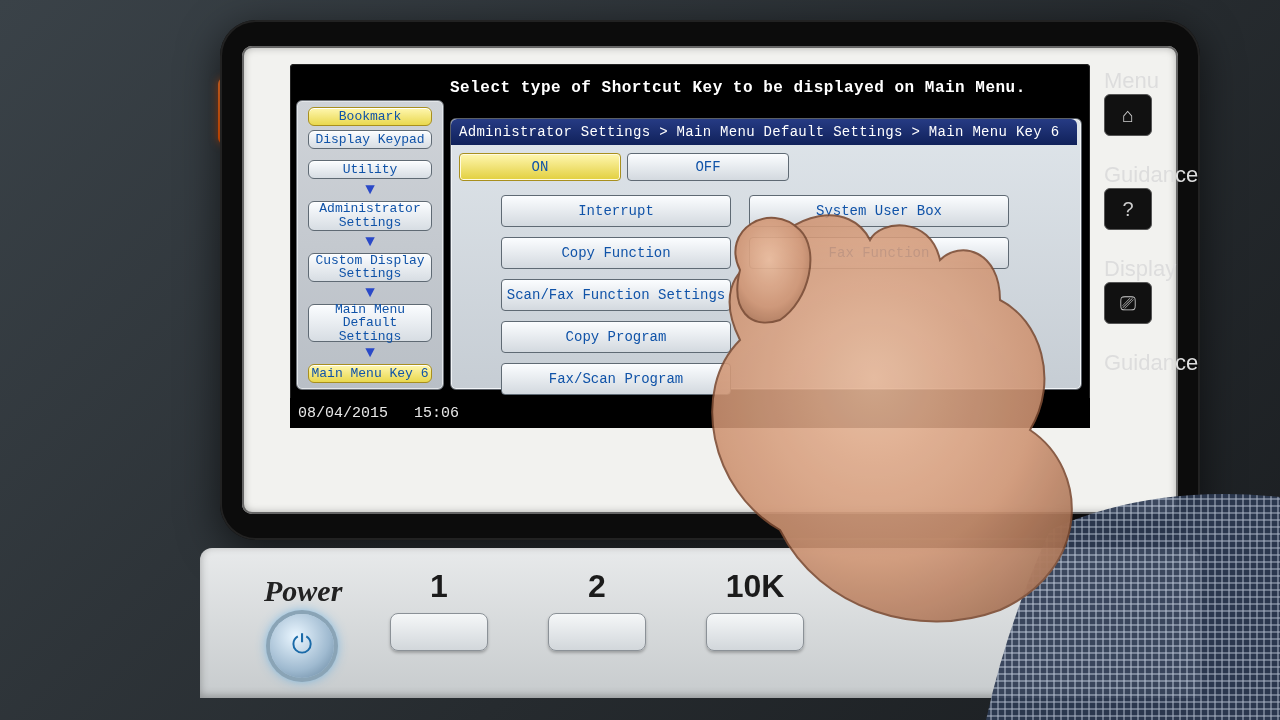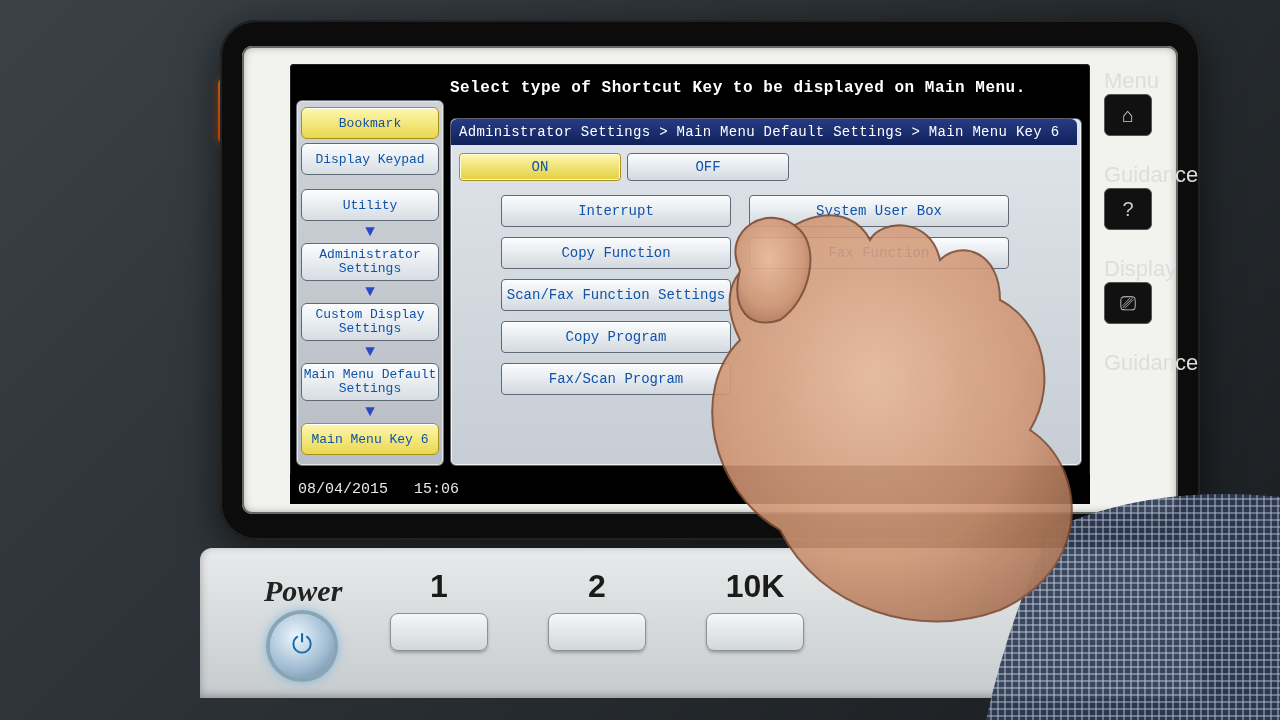--- a/index.html
+++ b/index.html
@@ -2,29 +2,29 @@
 <html><head>
 <meta charset="utf-8">
 <style>
   html,body{margin:0;padding:0;width:1280px;height:720px;overflow:hidden;background:#2a2f33;font-family:"Courier New",monospace}
   .scene{position:relative;width:1280px;height:720px;background:linear-gradient(135deg,#3a4248 0%,#262b2f 60%,#1a1d20 100%)}
   
   .tablet{position:absolute;left:220px;top:20px;width:980px;height:520px;background:#0c0c0c;border-radius:36px;box-shadow:0 10px 40px rgba(0,0,0,.6),inset 0 0 0 2px #222}
   .bezel-inner{position:absolute;left:22px;top:26px;right:22px;bottom:26px;background:#f2f2ef;border-radius:10px;box-shadow:inset 0 0 0 2px #666,inset 0 0 10px rgba(0,0,0,.4)}
   .orange-tab{position:absolute;left:218px;top:78px;width:26px;height:66px;background:linear-gradient(#ff7a2a,#ff5a00);border-radius:6px 0 0 6px;box-shadow:0 0 8px rgba(255,90,0,.6)}
   
-  .screen{position:absolute;left:70px;top:44px;width:800px;height:440px;background:#000;border-radius:4px;box-shadow:inset 0 0 0 1px #222}
+  .screen{position:absolute;left:70px;top:44px;width:800px;height:364px;background:#000;border-radius:4px;box-shadow:inset 0 0 0 1px #222}
   
   .hw-strip{position:absolute;right:-4px;top:48px;width:100px;height:430px;color:#e9e9e9;font-family:"Helvetica Neue",Arial,sans-serif}
   .hw-item{display:flex;flex-direction:column;gap:0;margin-bottom:26px}
   .hw-label{font-size:22px;color:#ddd}
   .hw-icon{width:46px;height:40px;border:1px solid #555;border-radius:6px;display:flex;align-items:center;justify-content:center;background:#111;color:#ccc;font-size:20px}
   
   .lcd-header{position:absolute;left:160px;top:8px;right:10px;height:32px;color:#fff;font-size:16px;letter-spacing:.5px;font-weight:bold;display:flex;align-items:center}
-  .sidebar{position:absolute;left:6px;top:36px;width:148px;bottom:38px;background:linear-gradient(#cfd3d8,#b9bfc6);border:1px solid #6d7278;border-radius:6px;padding:6px 4px;box-sizing:border-box;display:flex;flex-direction:column;gap:4px;box-shadow:inset 0 0 0 1px #e4e7ea}
+  .sidebar{position:absolute;left:6px;top:36px;width:148px;bottom:38px;background:linear-gradient(#cfd3d8,#b9bfc6);border:1px solid #6d7278;border-radius:6px;padding:6px 11px;box-sizing:border-box;display:flex;flex-direction:column;gap:4px;box-shadow:inset 0 0 0 1px #e4e7ea}
   .sb-btn{height:30px;border:1px solid #5f6a74;border-radius:6px;background:linear-gradient(#fbfdff,#d7dde3);display:flex;align-items:center;justify-content:center;font-size:13px;color:#1053a8;font-family:"Courier New",monospace;cursor:pointer;box-shadow:0 1px 0 #fff inset}
   .sb-btn.yellow{background:linear-gradient(#fff7b0,#e9d84e);border-color:#a88f1e}
   .sb-btn.tall{height:36px;line-height:1.05;text-align:center}
   .sb-arrow{height:14px;display:flex;align-items:center;justify-content:center;color:#2a49c8;font-size:16px}
   
   .main{position:absolute;left:160px;top:54px;right:8px;bottom:38px;background:linear-gradient(#dfe5ea,#c6cdd4);border:1px solid #5a5f66;border-radius:6px;box-shadow:inset 0 0 0 1px #f1f4f7}
   .crumb{position:absolute;left:0;top:0;right:4px;height:26px;background:linear-gradient(#263b84,#10215a);color:#fff;font-size:14px;font-family:"Courier New",monospace;display:flex;align-items:center;padding-left:8px;border-radius:6px 6px 0 0;letter-spacing:.3px}
   .onoff{position:absolute;left:8px;top:34px;display:flex;gap:6px}
   .toggle{width:160px;height:26px;border:1px solid #5f6a74;border-radius:4px;display:flex;align-items:center;justify-content:center;font-size:14px;font-family:"Courier New",monospace;color:#1053a8;background:linear-gradient(#fbfdff,#d3d9df);cursor:pointer}
   .toggle.active{background:linear-gradient(#fff7b0,#e2cf3e);border-color:#a88f1e;box-shadow:inset 0 0 0 1px #fffbe0}

